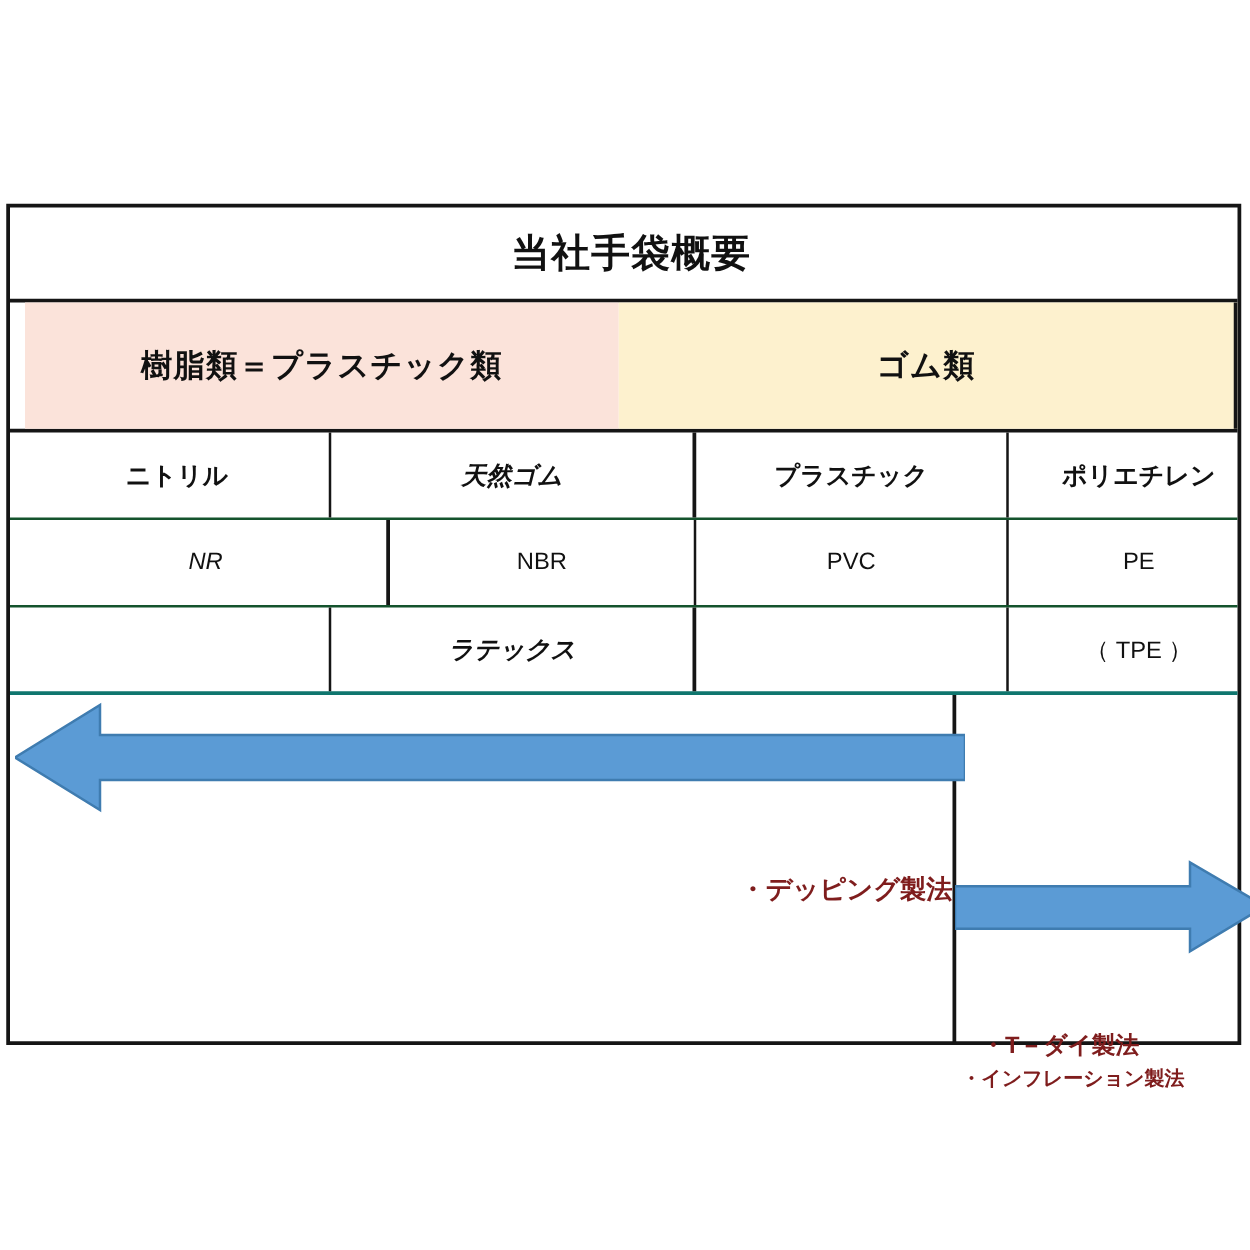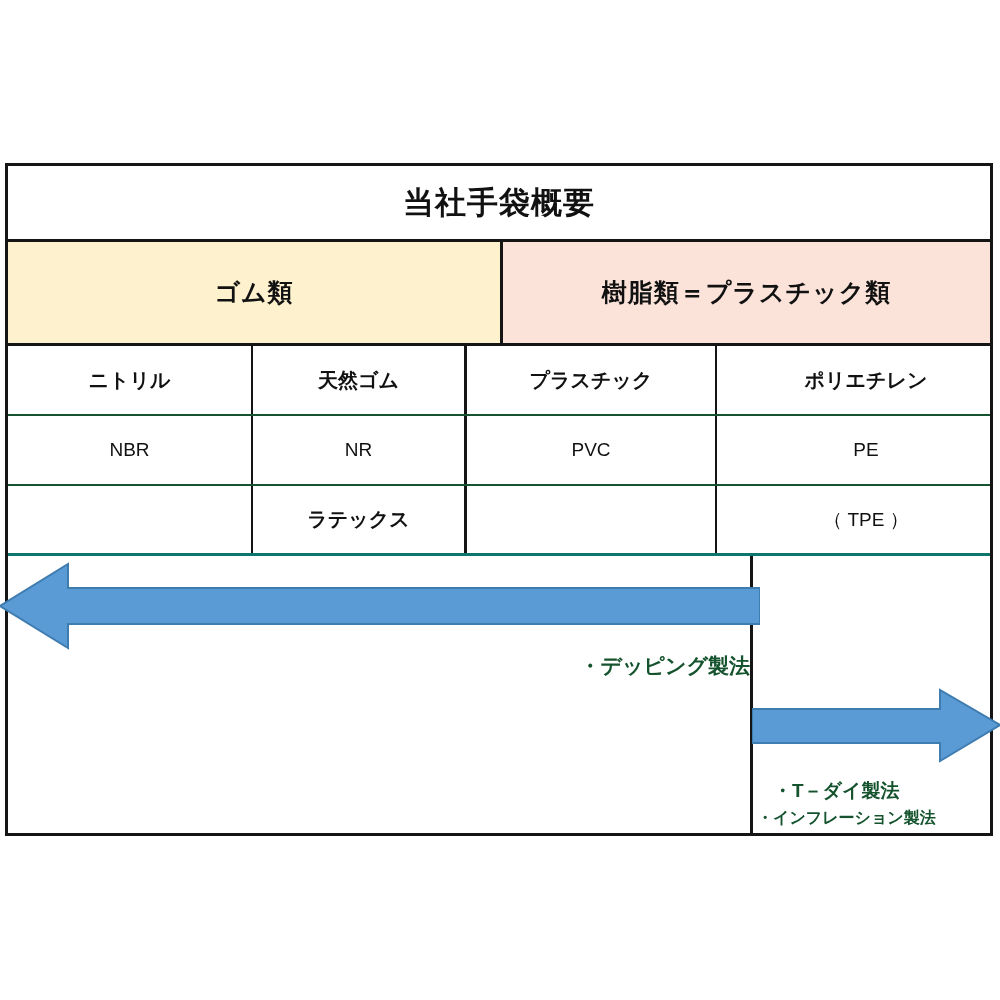--- a/index.html
+++ b/index.html
@@ -24,20 +24,21 @@
     height: 673px;
     border: 3px solid #151515;
     box-sizing: border-box;
     background: #ffffff;
   }
 
   .row {
     display: flex;
     box-sizing: border-box;
     width: 100%;
+    padding-left: 12px;
   }
 
   
   .row-title {
     height: 76px;
     border-bottom: 3px solid #151515;
     align-items: center;
     justify-content: center;
   }
   .title-text {
@@ -83,21 +84,21 @@
   .cell {
     display: flex;
     align-items: center;
     justify-content: center;
     box-sizing: border-box;
     font-size: 19px;
     color: #111111;
     border-right: 2px solid #151515;
   }
   .cell.c0 { width: 245px; }
-  .cell.c1 { width: 214px; border-right: 3px solid #151515; }
+  .cell.c1 { width: 292px; border-right: 3px solid #151515; font-style: italic; }
   .cell.c2 { width: 250px; text-align: center; }
   .cell.c3 { flex: 1; border-right: none; margin-left: 25px; }
   .cell.jp { font-weight: bold; font-size: 20px; }
 
   
   .row-bottom {
     height: 280px;
     position: relative;
   }
   .bottom-left {
@@ -127,24 +128,25 @@
   .arrow-right {
     left: -1px;
     top: 130px;
     width: 248px;
     height: 78px;
   }
 
   
   .anno {
     position: absolute;
-    color: #14532d;
+    color: #7f1d1d;
     font-weight: bold;
     letter-spacing: 0px;
     white-space: nowrap;
+    margin-top: 45px;
   }
   .anno-dipping {
     right: 0px;
     top: 96px;
     font-size: 21px;
   }
   .anno-tdie {
     left: 20px;
     top: 222px;
     font-size: 19px;
@@ -158,38 +160,38 @@
 </head>
 <body>
 
 <div id="diagram">
 
   <div class="row row-title">
     <span class="title-text">当社手袋概要</span>
   </div>
 
   <div class="row row-category">
+    <div class="cat-cell cat-resin">
+      <span>樹脂類＝プラスチック類</span>
+    </div>
     <div class="cat-cell cat-rubber">
       <span>ゴム類</span>
-    </div>
-    <div class="cat-cell cat-resin">
-      <span>樹脂類＝プラスチック類</span>
     </div>
   </div>
 
   <div class="row row-data">
     <div class="cell c0 jp">ニトリル</div>
     <div class="cell c1 jp">天然ゴム</div>
     <div class="cell c2 jp">プラスチック</div>
     <div class="cell c3 jp">ポリエチレン</div>
   </div>
 
   <div class="row row-data">
+    <div class="cell c1">NR</div>
     <div class="cell c0">NBR</div>
-    <div class="cell c1">NR</div>
     <div class="cell c2">PVC</div>
     <div class="cell c3">PE</div>
   </div>
 
   <div class="row row-data last">
     <div class="cell c0"></div>
     <div class="cell c1 jp">ラテックス</div>
     <div class="cell c2"></div>
     <div class="cell c3">（ TPE ）</div>
   </div>

